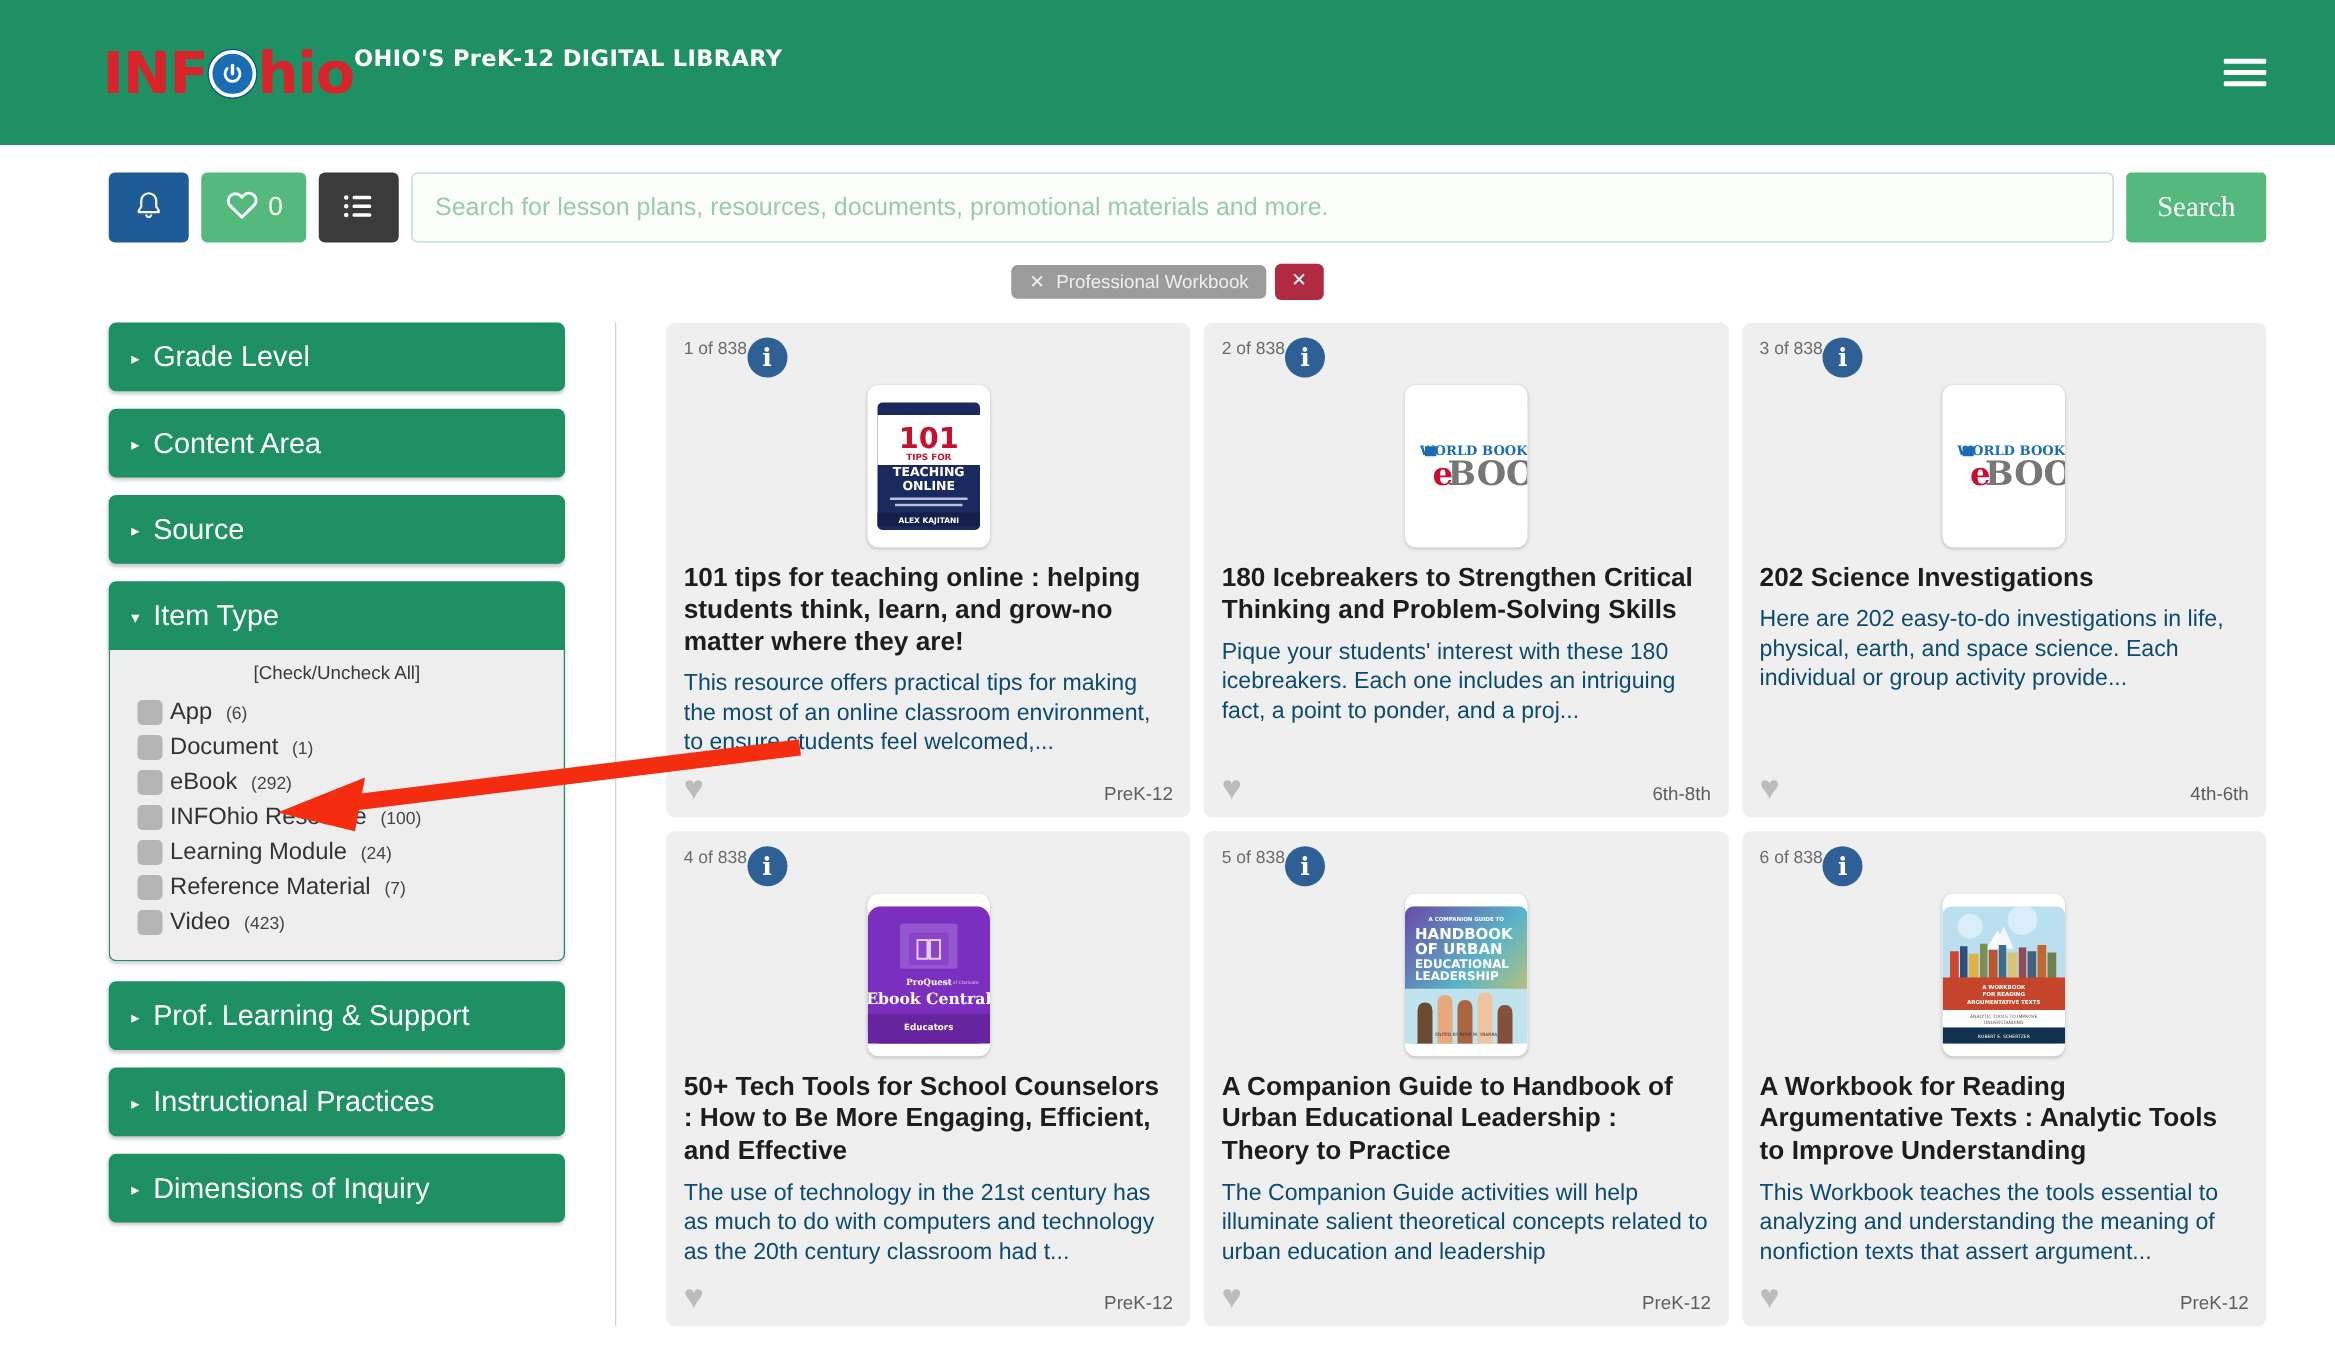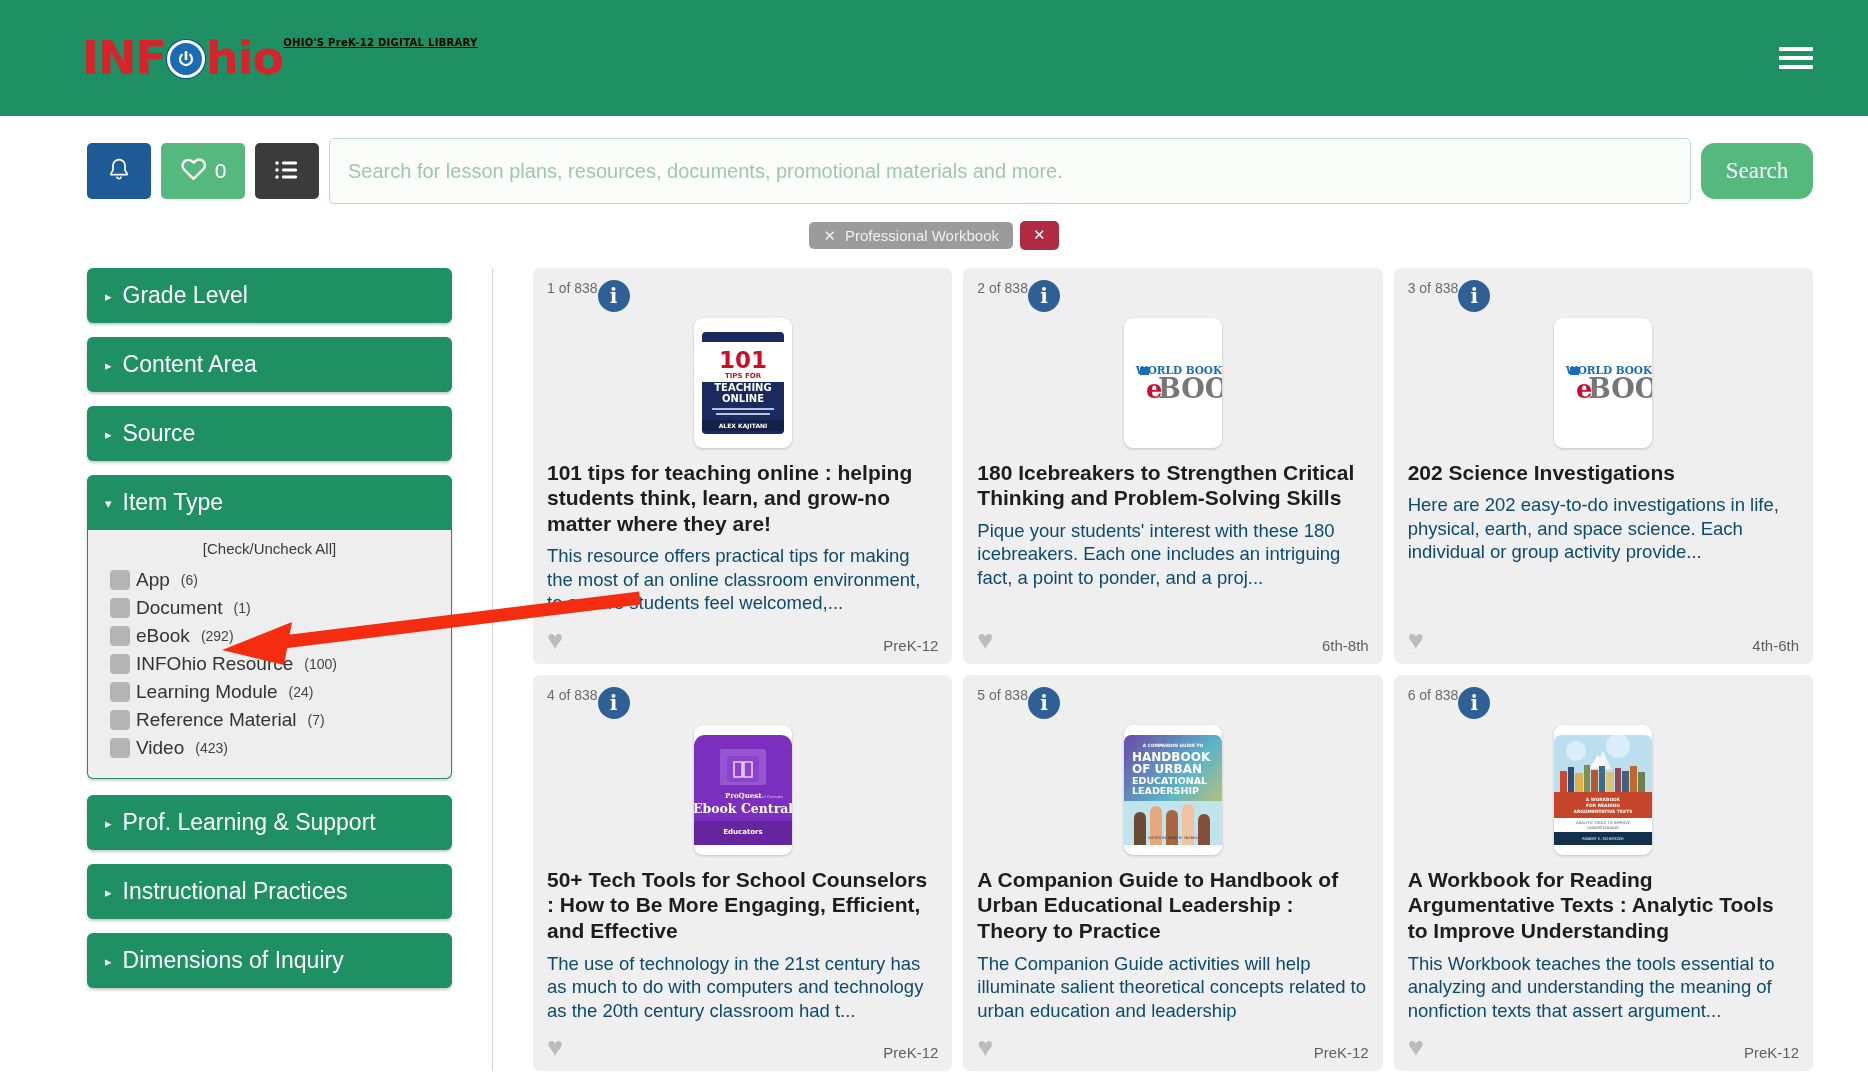--- a/index.html
+++ b/index.html
@@ -30,24 +30,23 @@
   .logo-red { color: #d8232a; font-family: "DejaVu Sans", sans-serif; font-weight: 700; }
   .logo-power {
     width: 38px; height: 38px; border-radius: 50%;
     background: #1a6cb5; border: 3px solid #ffffff;
     display: inline-flex; align-items: center; justify-content: center;
     margin: 0 1px; position: relative; top: 1px;
     box-shadow: 0 0 0 1px #0d4d8a;
   }
   .logo-power svg { display:block; }
   .logo-tag {
-    color: #000000; font-size: 10px; font-weight: 700;
+    color: #ffffff; font-size: 18px; font-weight: 700;
     letter-spacing: 0.3px; margin-top: 2px;
     font-family: "DejaVu Sans", sans-serif;
-    text-decoration: underline;
   }
   .hamburger { width: 34px; cursor: pointer; padding: 6px 0; }
   .hamburger span {
     display: block; height: 4px; background: #ffffff;
     border-radius: 1px; margin: 5px 0;
   }
 
   
   .searchbar {
     display: flex; align-items: center; gap: 10px;
@@ -55,30 +54,30 @@
   }
   .sq-btn {
     width: 64px; height: 56px; border-radius: 5px; border: none;
     display: flex; align-items: center; justify-content: center;
     cursor: pointer; color: #ffffff;
   }
   .sq-bell { background: #1f5b96; }
   .sq-fav  { background: #55b97e; width: 84px; gap: 8px; font-size: 21px; }
   .sq-list { background: #3b3b3b; }
   .search-input {
-    flex: 1; height: 66px; border: 1.5px solid #b9dcc6;
+    flex: 1; height: 56px; border: 1.5px solid #b9dcc6;
     border-radius: 5px; background: #fbfdfb;
     padding: 0 18px; font-size: 20px; color: #555;
     font-family: "Liberation Sans", sans-serif;
   }
   .search-input::placeholder { color: #9bc9ab; }
   .search-btn {
     height: 56px; min-width: 112px; padding: 0 22px;
     background: #55b97e; color: #ffffff; border: none;
-    border-radius: 14px; cursor: pointer;
+    border-radius: 4px; cursor: pointer;
     font-family: "Liberation Serif", serif; font-size: 23px;
   }
 
   
   .chiprow {
     display: flex; justify-content: center; align-items: center;
     gap: 7px; margin-top: 17px;
   }
   .chip {
     display: flex; align-items: center; gap: 9px;

